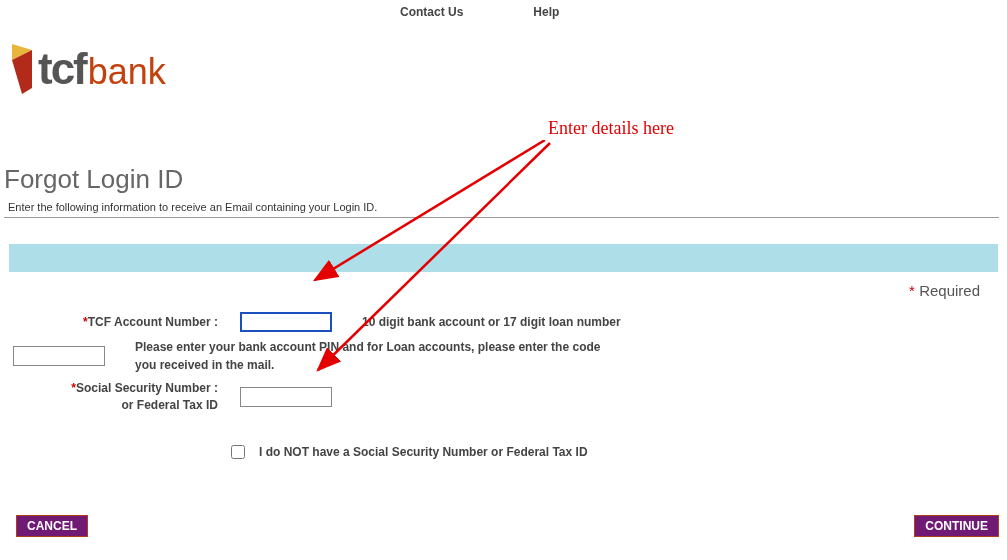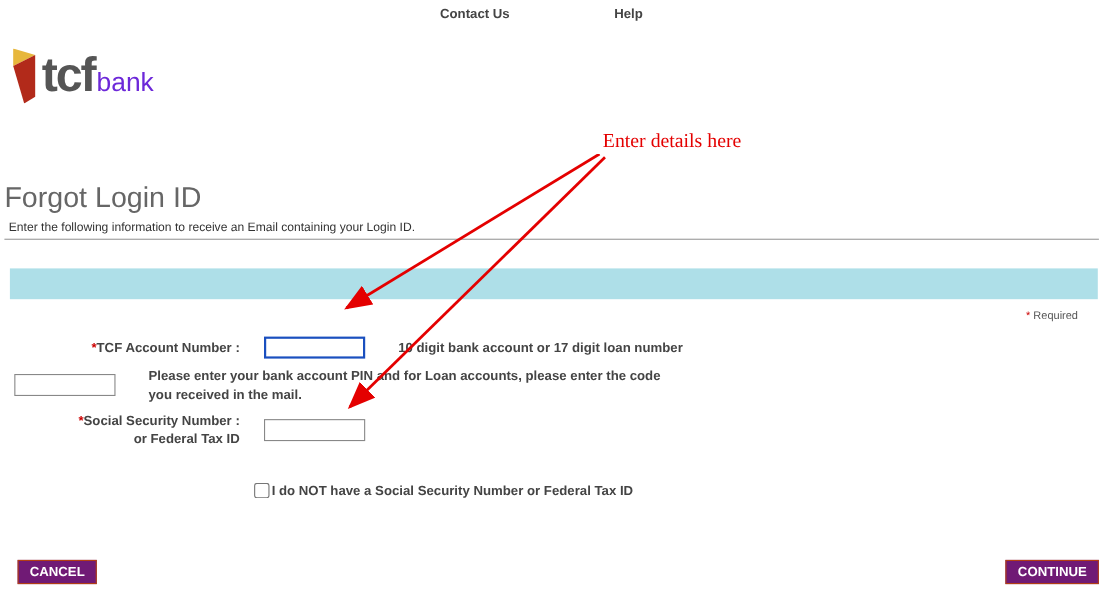--- a/index.html
+++ b/index.html
@@ -6,21 +6,21 @@
 body {
   font-family: Arial, Helvetica, sans-serif;
   background: #fff;
   width: 1007px;
   height: 560px;
   position: relative;
   overflow: hidden;
 }
 .top-nav {
   display: flex;
-  gap: 95px;
+  gap: 70px;
   padding: 5px 0 0 400px;
   font-size: 12px;
   font-weight: bold;
   color: #444;
 }
 .top-nav span { cursor: pointer; }
 .logo-area {
   padding: 25px 0 0 10px;
   display: flex;
   align-items: flex-end;
@@ -37,23 +37,23 @@
   display: flex;
   align-items: baseline;
 }
 .logo-text .tcf {
   font-size: 44px;
   font-weight: bold;
   color: #555;
   letter-spacing: -2px;
 }
 .logo-text .bank {
-  font-size: 24px;
+  font-size: 36px;
   font-weight: normal;
-  color: #6d28d9;
+  color: #c2410c;
   margin-left: 2px;
 }
 .annotation-text {
   position: absolute;
   top: 118px;
   left: 548px;
   color: #e40000;
   font-size: 18px;
   font-family: "Times New Roman", serif;
 }
@@ -79,21 +79,21 @@
 .form-panel {
   margin: 25px 8px 0 8px;
   border: 1px solid #fff;
 }
 .blue-strip {
   height: 28px;
   background: #aedfe8;
 }
 .req-note {
   text-align: right;
-  font-size: 10px;
+  font-size: 15px;
   color: #555;
   padding: 10px 18px 10px 0;
 }
 .req-note .ast { color: #c00; }
 .form-row {
   display: flex;
   align-items: center;
   padding: 3px 0;
   gap: 12px;
 }
@@ -129,21 +129,21 @@
   max-width: 500px;
   line-height: 1.5;
 }
 .checkbox-row {
   display: flex;
   align-items: flex-start;
   padding: 28px 0 40px 222px;
   font-size: 12px;
   font-weight: bold;
   color: #444;
-  gap: 2px;
+  gap: 14px;
 }
 .checkbox-row input { width: 14px; height: 14px; }
 .btn-bar {
   display: flex;
   justify-content: space-between;
   padding: 15px 8px 0 16px;
 }
 .btn {
   background: #701a75;
   color: #fff;

